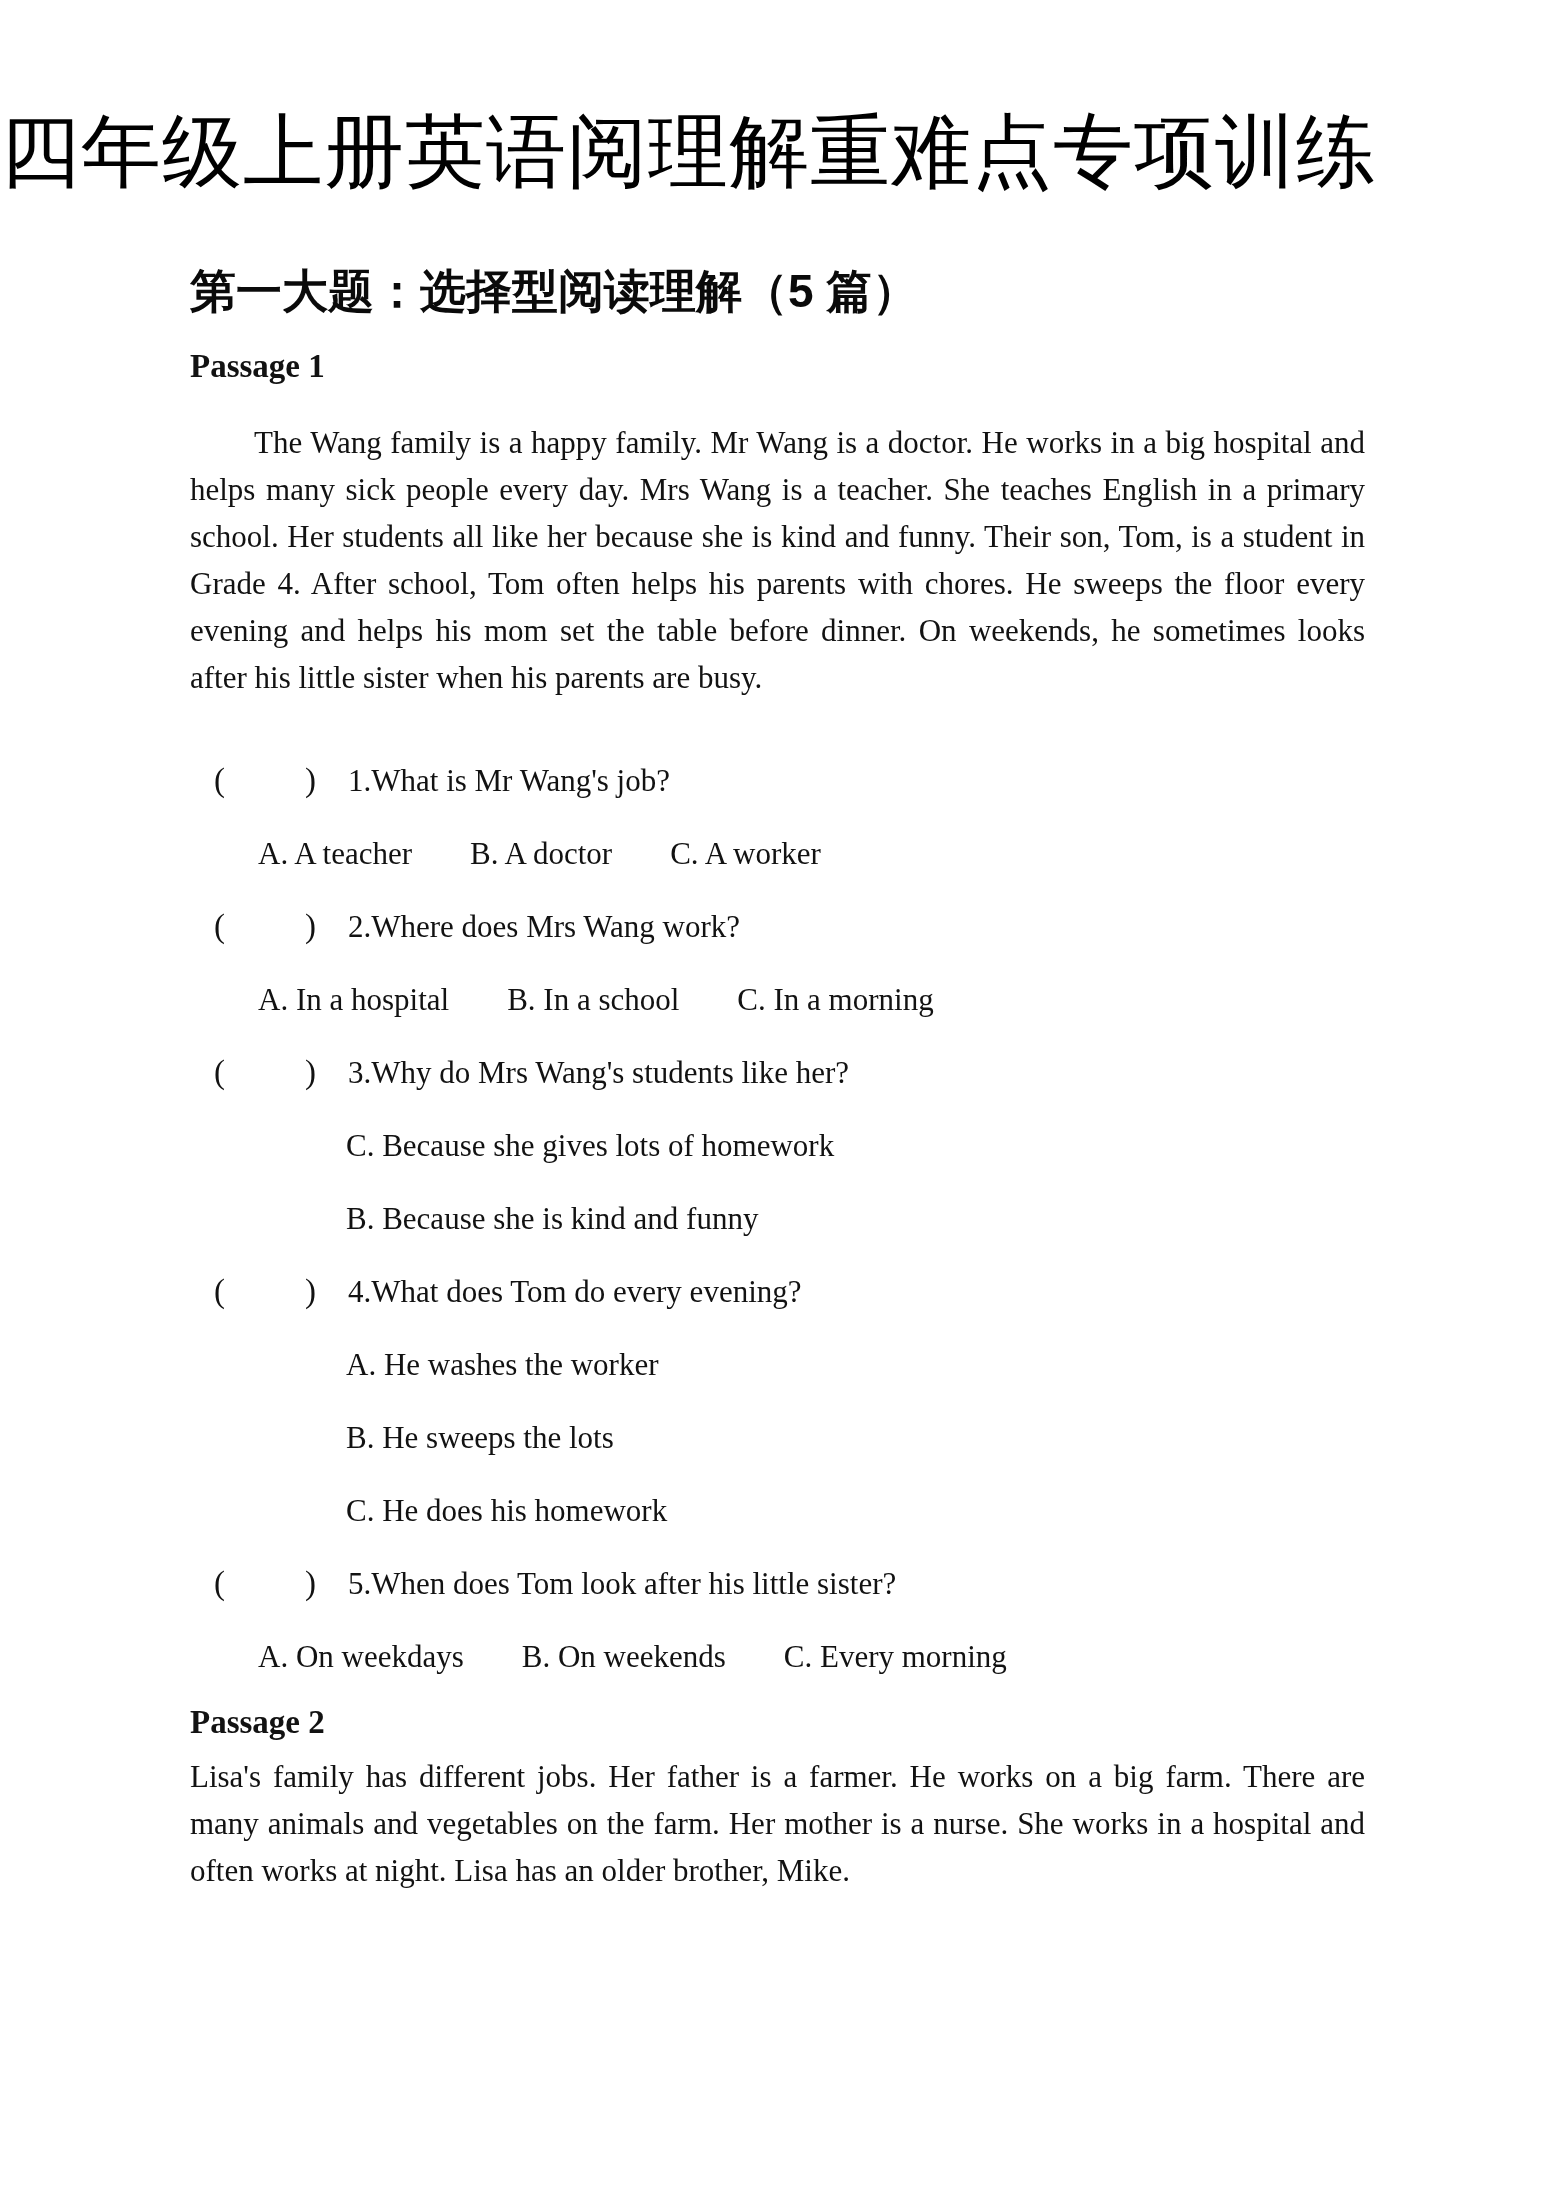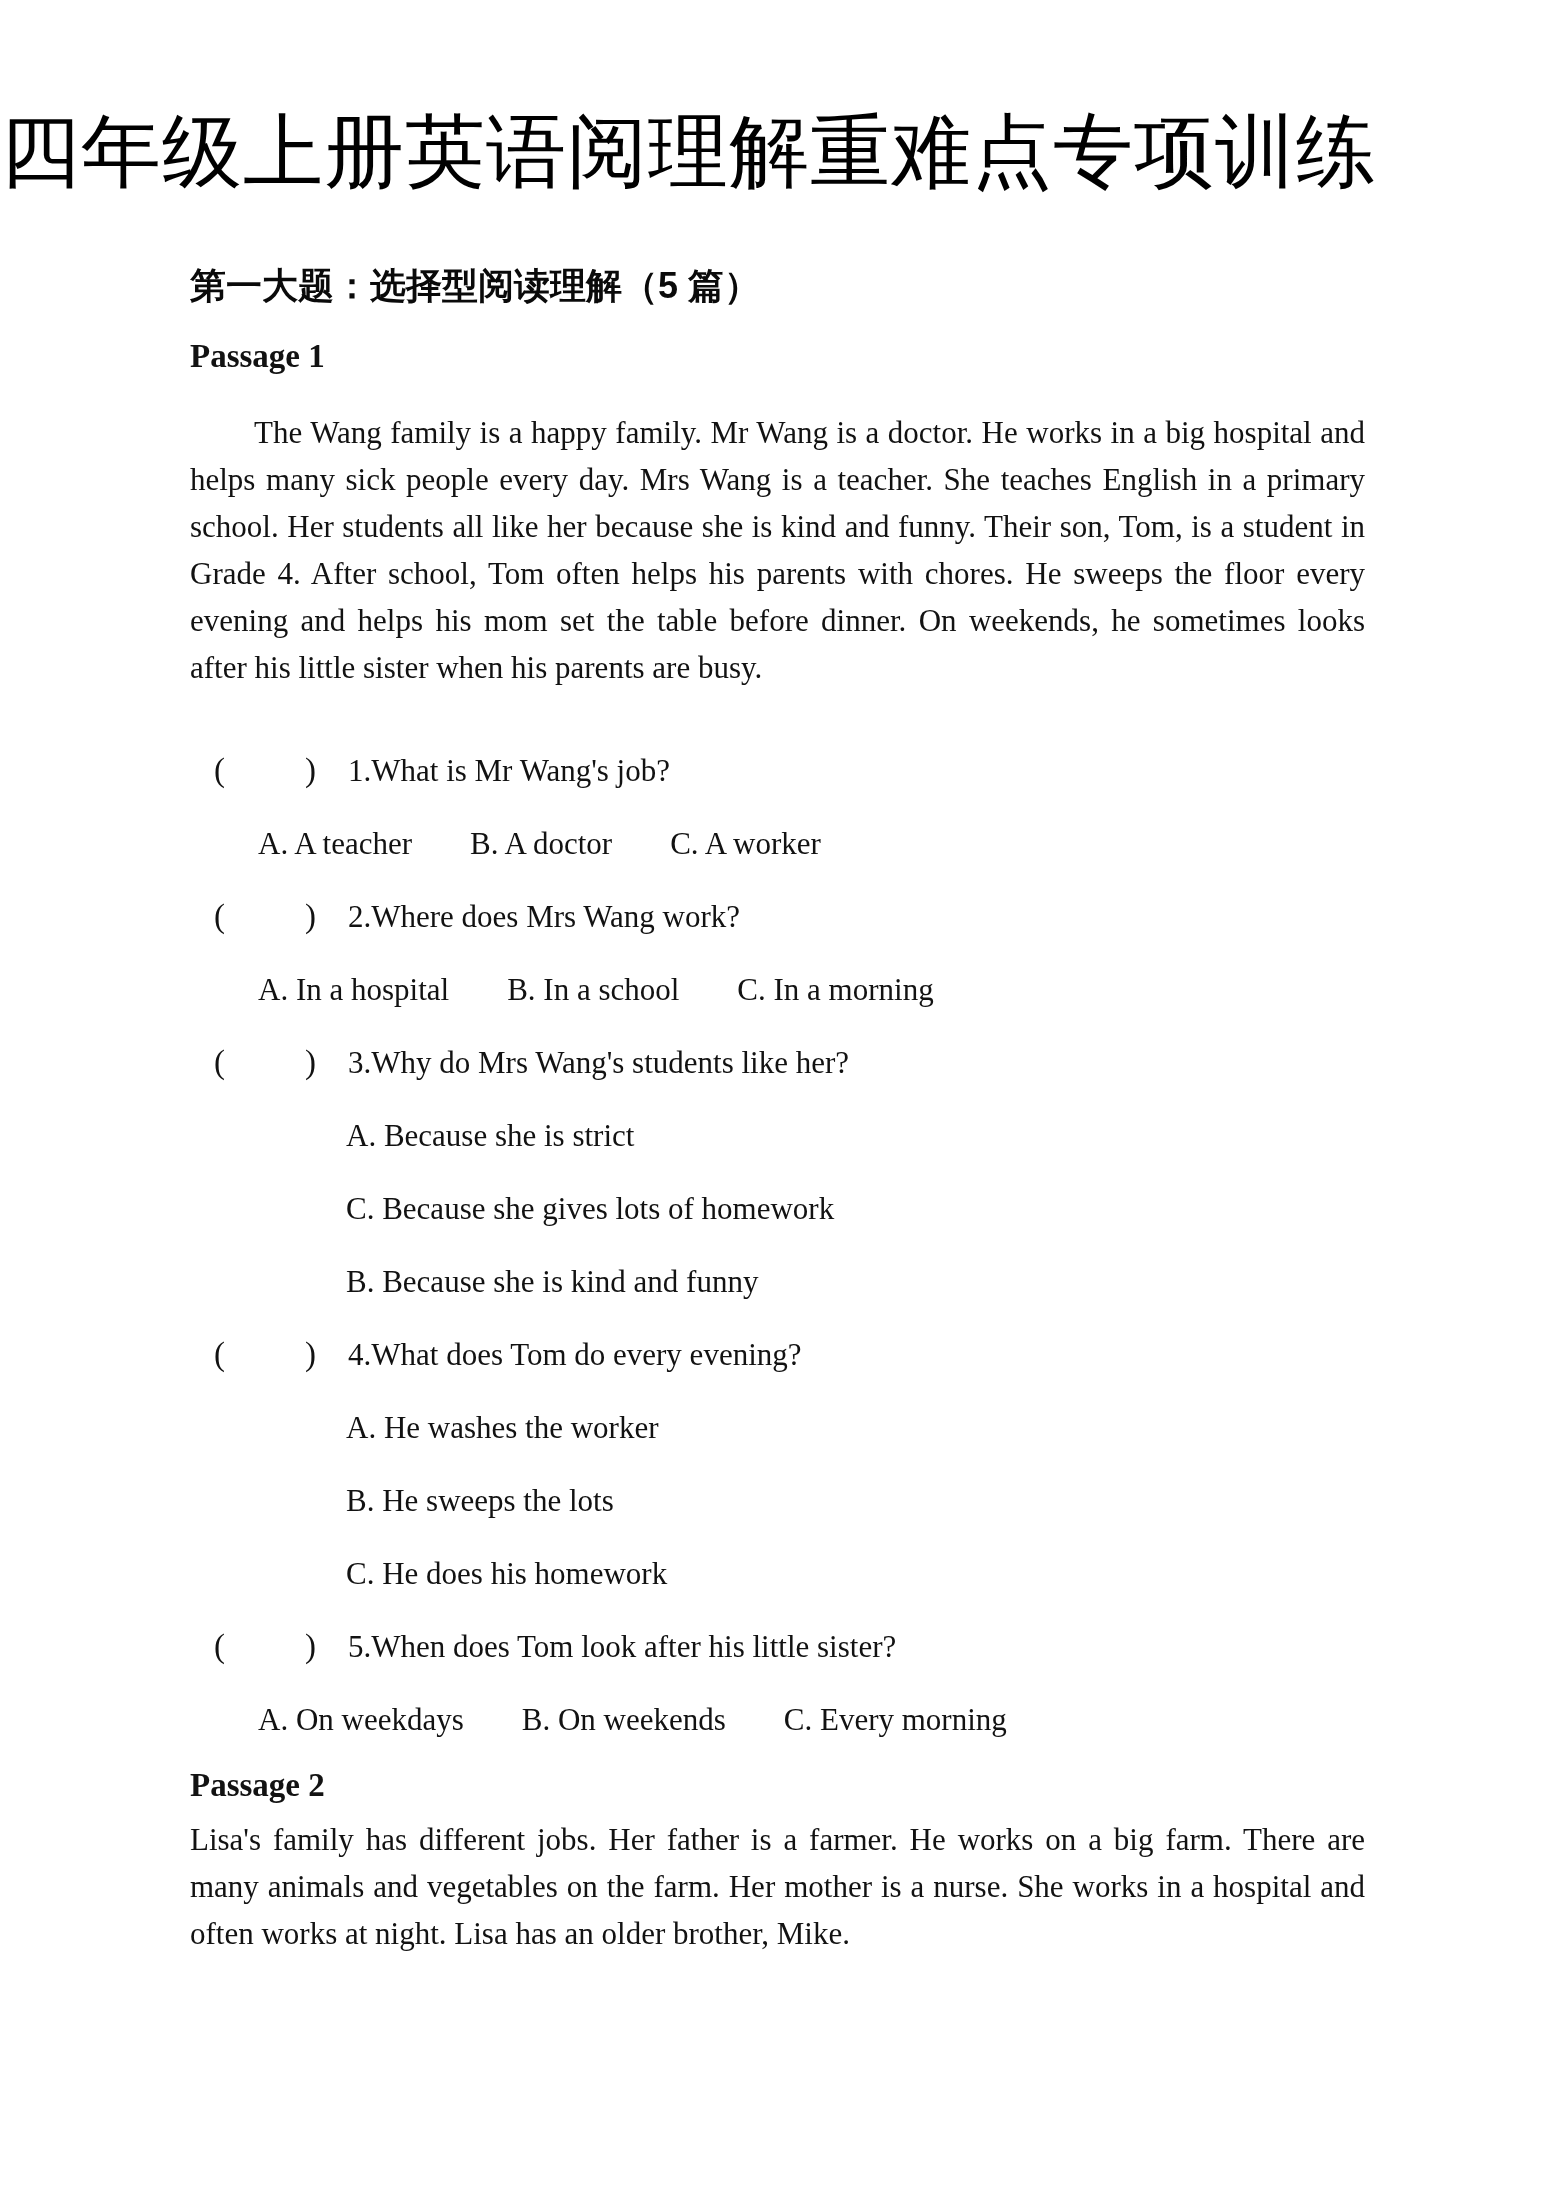--- a/index.html
+++ b/index.html
@@ -22,21 +22,21 @@
     white-space: nowrap;
   }
   .content {
     width: 1175px;
     margin-left: 190px;
   }
   .section-heading {
     margin-top: 76px;
     font-family: "Liberation Sans", sans-serif;
     font-weight: bold;
-    font-size: 36px;
+    font-size: 46px;
     line-height: 1;
     color: #0a0a0a;
     white-space: nowrap;
   }
   .passage-heading {
     margin-top: 36px;
     font-size: 33px;
     font-weight: bold;
     line-height: 1;
   }
@@ -125,21 +125,20 @@
       </div>
 
       <div class="q-row">
         <span class="paren-blank">
             <span class="paren-glyph">(</span>
             <span class="paren-gap"></span>
             <span class="paren-glyph">)</span>
           </span>
         <span class="q-prompt">3.Why do Mrs Wang's students like her?</span>
       </div>
-      <div class="opt-line">A. Because she is strict</div>
       <div class="opt-line">C. Because she gives lots of homework</div>
       <div class="opt-line">B. Because she is kind and funny</div>
 
       <div class="q-row">
         <span class="paren-blank">
             <span class="paren-glyph">(</span>
             <span class="paren-gap"></span>
             <span class="paren-glyph">)</span>
           </span>
         <span class="q-prompt">4.What does Tom do every evening?</span>

